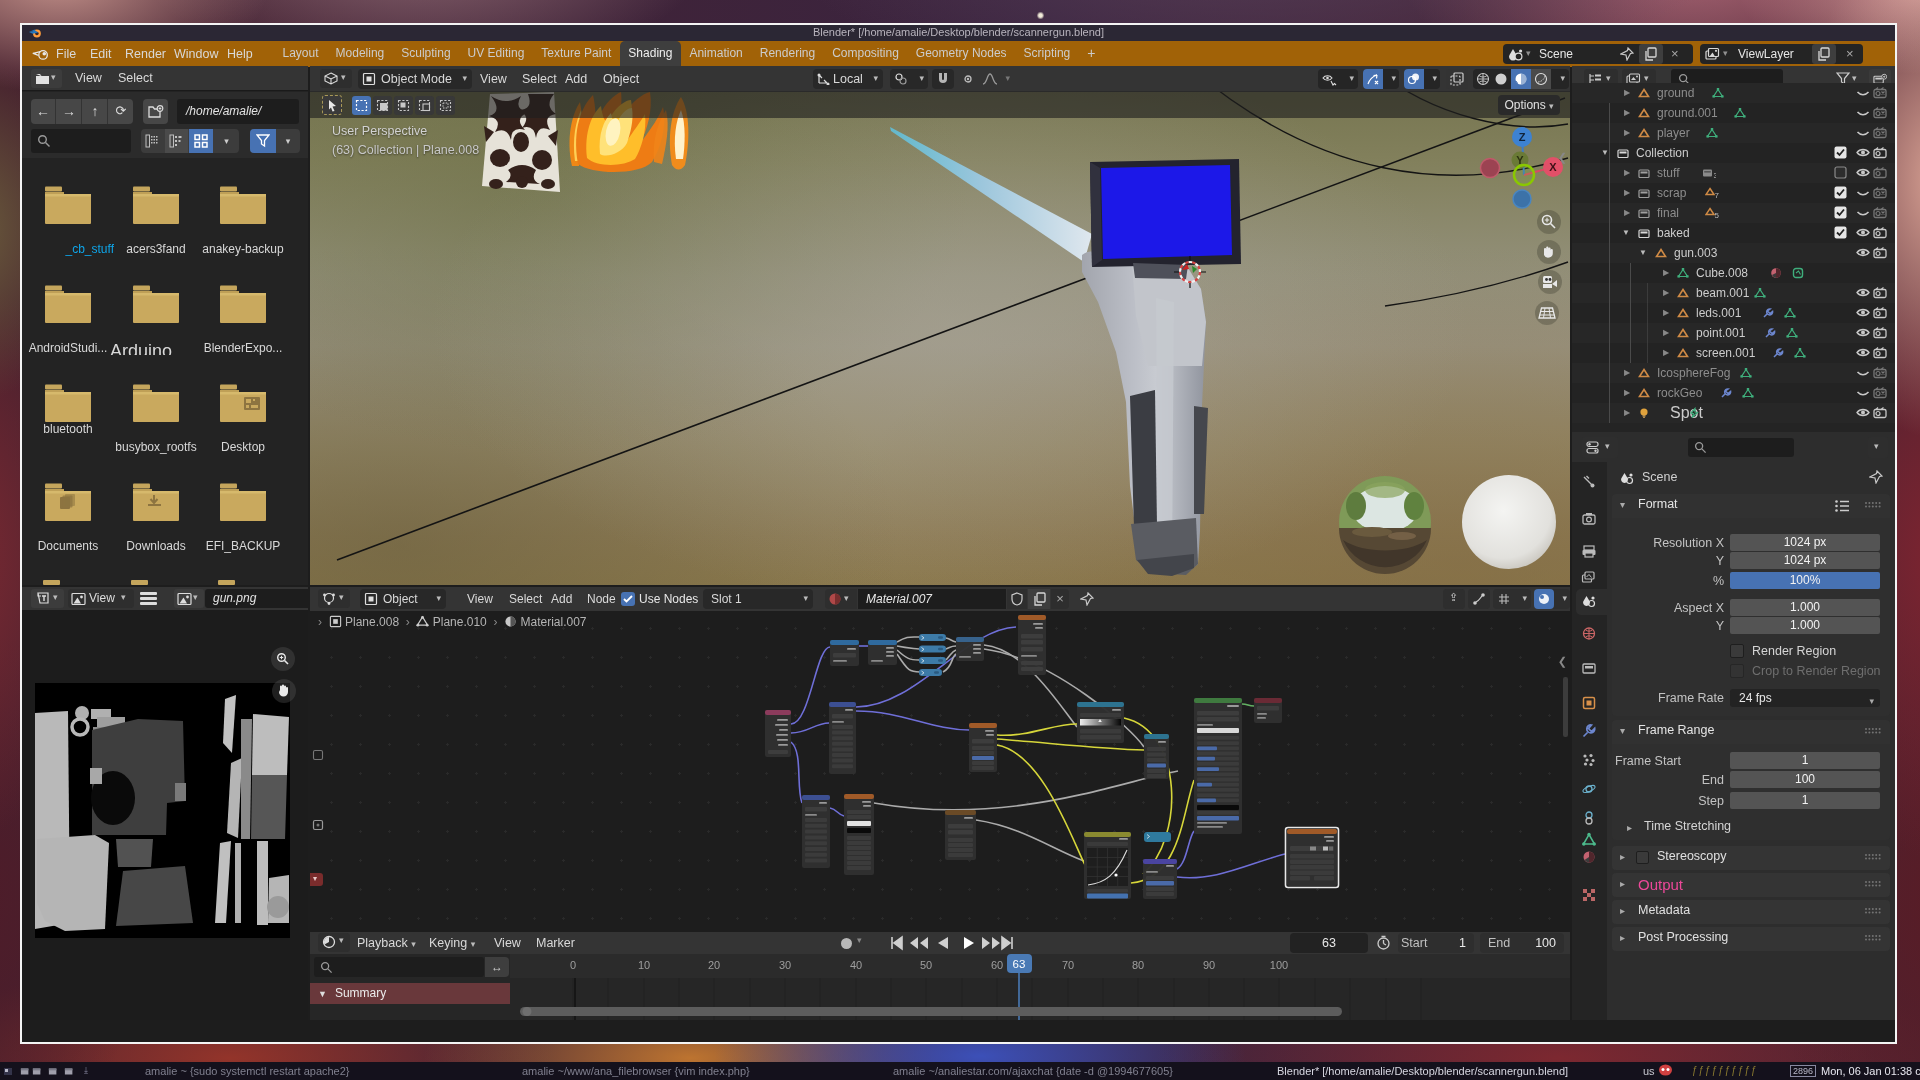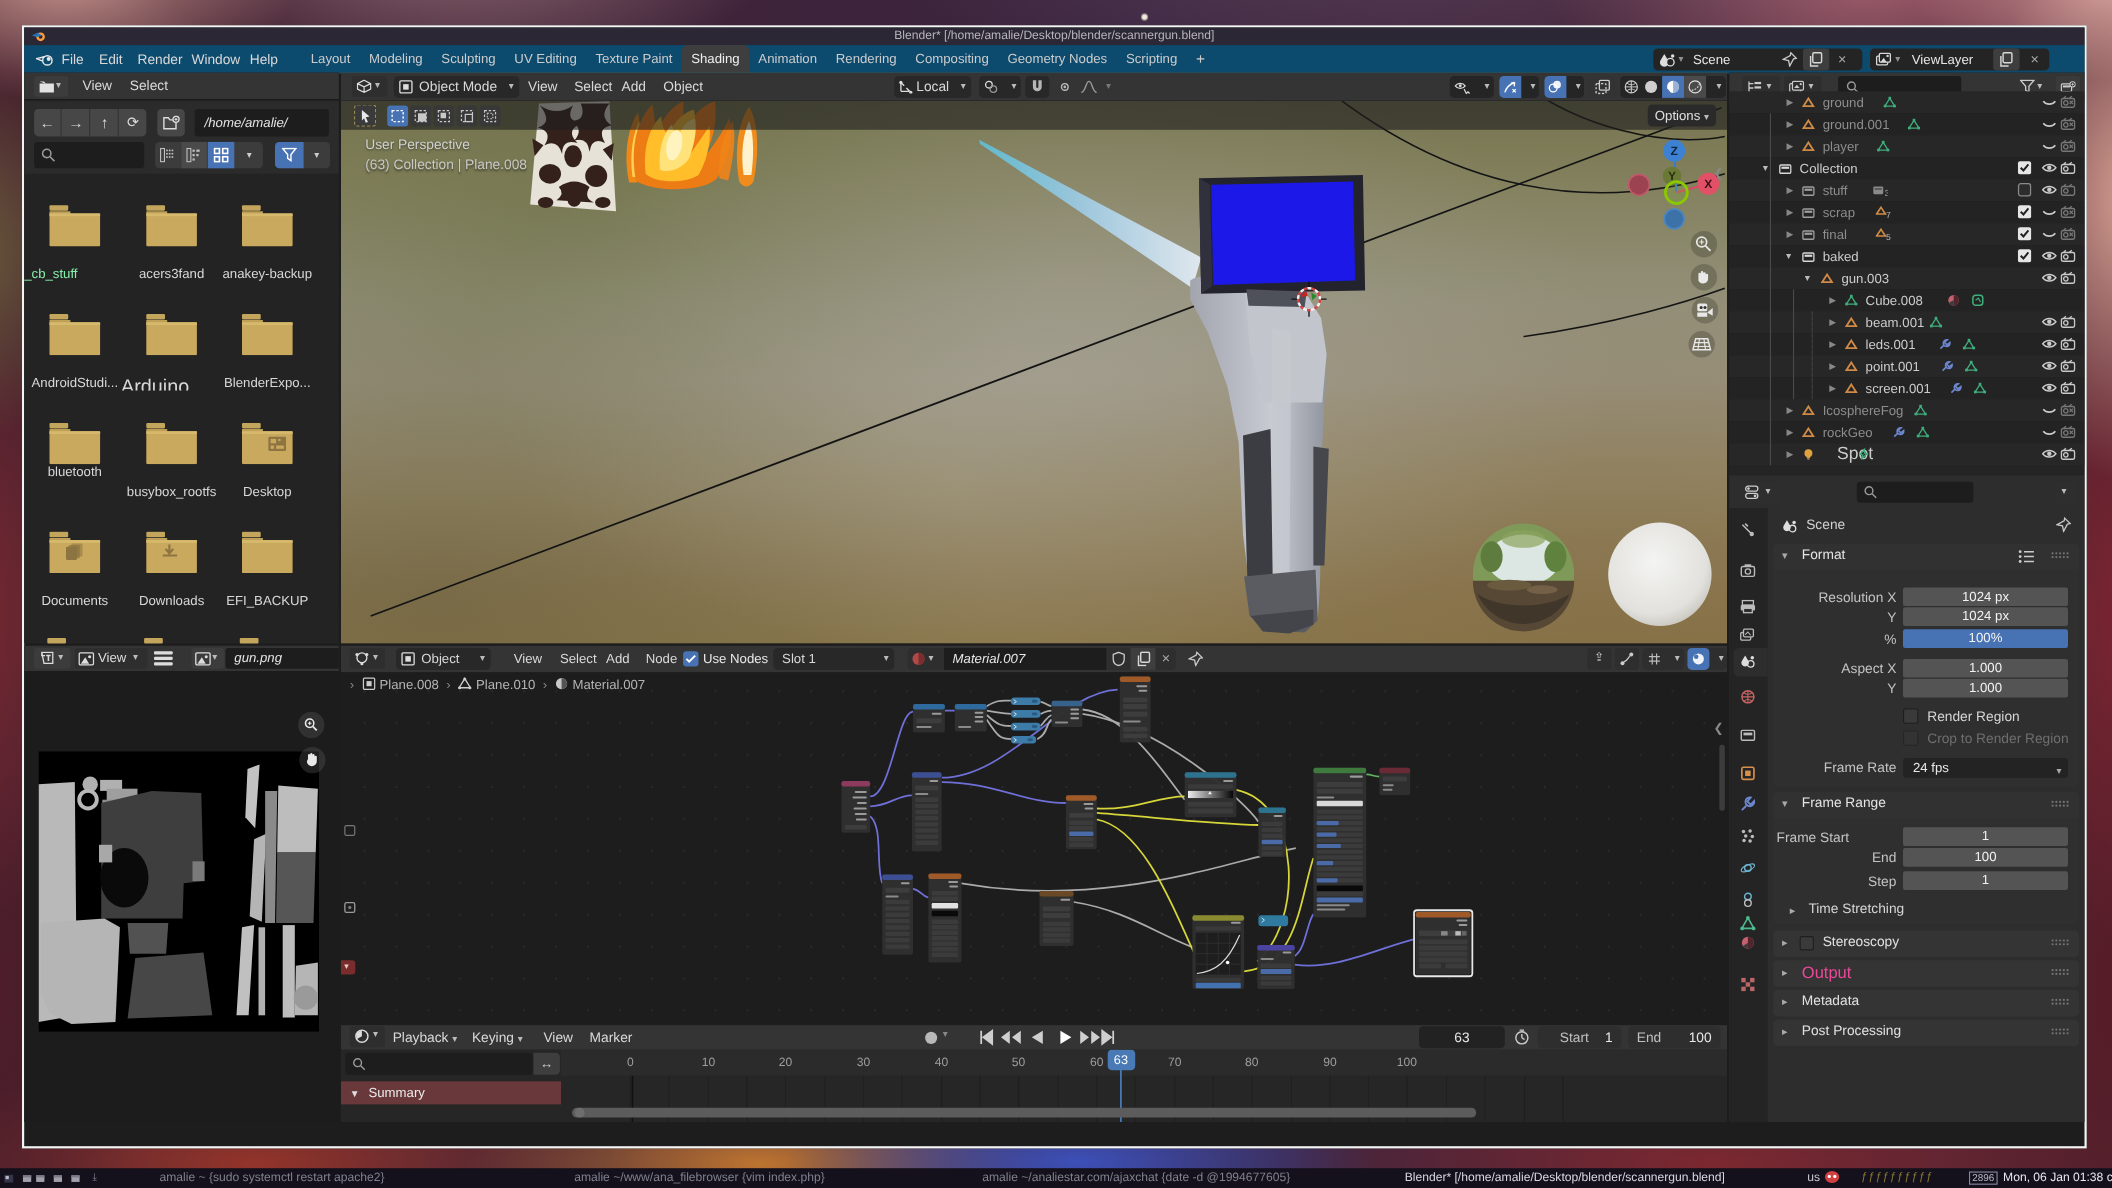--- a/index.html
+++ b/index.html
@@ -20,21 +20,21 @@
  radial-gradient(220px 380px at -50px 560px,#7e2a32 0%,rgba(126,42,50,0) 75%),
  radial-gradient(240px 360px at -30px 900px,#4e1c29 0%,rgba(78,28,41,0) 75%),
  radial-gradient(380px 110px at 980px 1056px,#3c50b8 0%,rgba(60,80,184,0) 70%),
  radial-gradient(380px 120px at 690px 1058px,#bd7430 0%,rgba(189,116,48,0) 70%),
  radial-gradient(460px 140px at 230px 1058px,#93342a 0%,rgba(147,52,42,0) 70%),
  radial-gradient(560px 140px at 1560px 1058px,#7c2830 0%,rgba(124,40,48,0) 72%),
  linear-gradient(90deg,#46202e 0%,#3f2338 30%,#3a2440 55%,#452336 80%,#4e2230 100%);}
 
 #win{position:absolute;left:20px;top:23px;width:1877px;height:1021px;background:#1d1d1d;border:2px solid #f4f4f4;}
 #titlebar{position:absolute;left:0;top:0;width:100%;height:16px;background:#2b2734;color:#b8b4bd;font-size:11px;}
-#menubar{position:absolute;left:0;top:16px;width:100%;height:26px;background:#0c4a6e;}
+#menubar{position:absolute;left:0;top:16px;width:100%;height:26px;background:#a16207;}
 .mitem{color:#d9d9d9;font-size:12.5px;display:inline-block;vertical-align:top;line-height:26px;}
 .tab{color:#cccccc;font-size:12px;display:inline-block;vertical-align:top;line-height:25px;padding:0 8.5px;border-radius:5px 5px 0 0;}
 .tab.act{background:#3e3e3e;color:#efefef;}
 
 .hdr{background:#343434;}
 .btn{background:#3c3c3c;border-radius:3px;}
 .fld{background:#1d1d1d;border-radius:3px;font-style:italic;}
 .blue{background:#4772b3;}
 </style>
 </head>
@@ -469,21 +469,21 @@
           </div>
       <div class="abs" style="left:26px;top:0;width:24px;height:24px;text-align:center;color:#ccc;font-size:9px;line-height:24px">▾</div>
     </div>
     <div id="folders">
       <div class="abs" style="left:21px;top:120px;width:50px;height:38px"><svg width="50" height="38" viewBox="0 0 50 38">
               <path d="M2 6 h19 v3 H2 Z" fill="#bfa057"></path>
               <rect x="2" y="0.5" width="17" height="5" rx="1" fill="#c4a55c"></rect>
               <rect x="2" y="8" width="46" height="30" rx="1" fill="#c9a95e"></rect>
               <rect x="2" y="8" width="46" height="2.5" fill="#d6b96c"></rect>
             </svg></div>
-      <div class="abs" style="left:0px;top:176px;width:92px;height:14px;text-align:left;color:#86efac;font-size:12px;white-space:nowrap;overflow:hidden">_cb_stuff</div>
+      <div class="abs" style="left:0px;top:176px;width:92px;height:14px;text-align:right;color:#0ea5e9;font-size:12px;white-space:nowrap;overflow:hidden">_cb_stuff</div>
       <div class="abs" style="left:109px;top:120px;width:50px;height:38px"><svg width="50" height="38" viewBox="0 0 50 38">
               <path d="M2 6 h19 v3 H2 Z" fill="#bfa057"></path>
               <rect x="2" y="0.5" width="17" height="5" rx="1" fill="#c4a55c"></rect>
               <rect x="2" y="8" width="46" height="30" rx="1" fill="#c9a95e"></rect>
               <rect x="2" y="8" width="46" height="2.5" fill="#d6b96c"></rect>
             </svg></div>
       <div class="abs" style="left:88px;top:176px;width:92px;height:14px;text-align:center;color:#d8d8d8;font-size:12px;white-space:nowrap;overflow:hidden">acers3fand</div>
       <div class="abs" style="left:196px;top:120px;width:50px;height:38px"><svg width="50" height="38" viewBox="0 0 50 38">
               <path d="M2 6 h19 v3 H2 Z" fill="#bfa057"></path>
               <rect x="2" y="0.5" width="17" height="5" rx="1" fill="#c4a55c"></rect>
@@ -1114,21 +1114,21 @@
               <path d="M74 2 l10 6 -10 6 Z" fill="#fff"></path>
               <path d="M96 8 l-8 -6 v12 Z M106 8 l-8 -6 v12 Z" transform="translate(4,0)"></path>
               <path d="M126 2 v12 M124 8 l-8 -6 v12 Z" stroke="#cfcfcf" stroke-width="1.6" transform="translate(-4,0)"></path>
             </g>
       </svg>
       <div class="abs" style="left:980px;top:1px;width:78px;height:20px;background:#222;border-radius:4px;text-align:center;color:#e8e8e8;line-height:20px">63</div>
       <svg class="abs" style="left:1066px;top:3px" width="15" height="15" viewBox="0 0 15 15">
             <circle cx="7.5" cy="8.5" r="5.5" fill="none" stroke="#ccc" stroke-width="1.3"></circle>
             <path d="M7.5 8.5 V5 M7.5 8.5 L10 10 M5.5 1.5 h4" stroke="#ccc" stroke-width="1.3"></path>
           </svg>
-      <div class="abs" style="left:1088px;top:1px;width:76px;height:20px;background:#2e2e2e;border-radius:4px;line-height:20px"><span style="margin-left:20px;color:#c0c0c0">Start</span><span style="position:absolute;right:8px;color:#e8e8e8">1</span></div>
+      <div class="abs" style="left:1088px;top:1px;width:76px;height:20px;background:#2e2e2e;border-radius:4px;line-height:20px"><span style="margin-left:3px;color:#c0c0c0">Start</span><span style="position:absolute;right:8px;color:#e8e8e8">1</span></div>
       <div class="abs" style="left:1170px;top:1px;width:84px;height:20px;background:#2e2e2e;border-radius:4px;line-height:20px"><span style="margin-left:8px;color:#c0c0c0">End</span><span style="position:absolute;right:8px;color:#e8e8e8">100</span></div>
     </div>
   </div>
   <div id="outliner" class="abs" style="left:1550px;top:41px;width:323px;height:366px;background:#242424;overflow:hidden">
     <div class="abs hdr" style="left:0;top:0;width:323px;height:26px"></div>
     <div class="btn abs" style="left:12px;top:3px;width:34px;height:20px;background:#2e2e2e">
           <svg class="abs" style="left:4px;top:4px" width="14" height="12" viewBox="0 0 14 12">
             <path d="M2 1 v10 M2 3 h4 M2 7 h4" stroke="#ccc" stroke-width="1.2" fill="none"></path>
             <rect x="7" y="1.5" width="6" height="2" fill="#ccc"></rect>
             <rect x="7" y="5.5" width="6" height="2" fill="#ccc"></rect>

